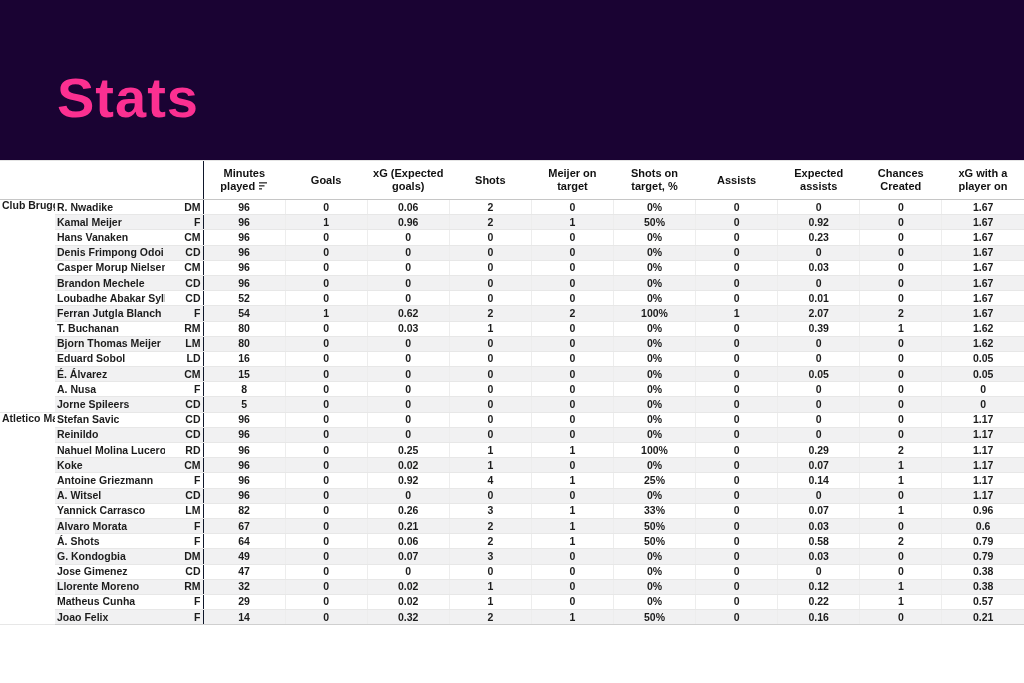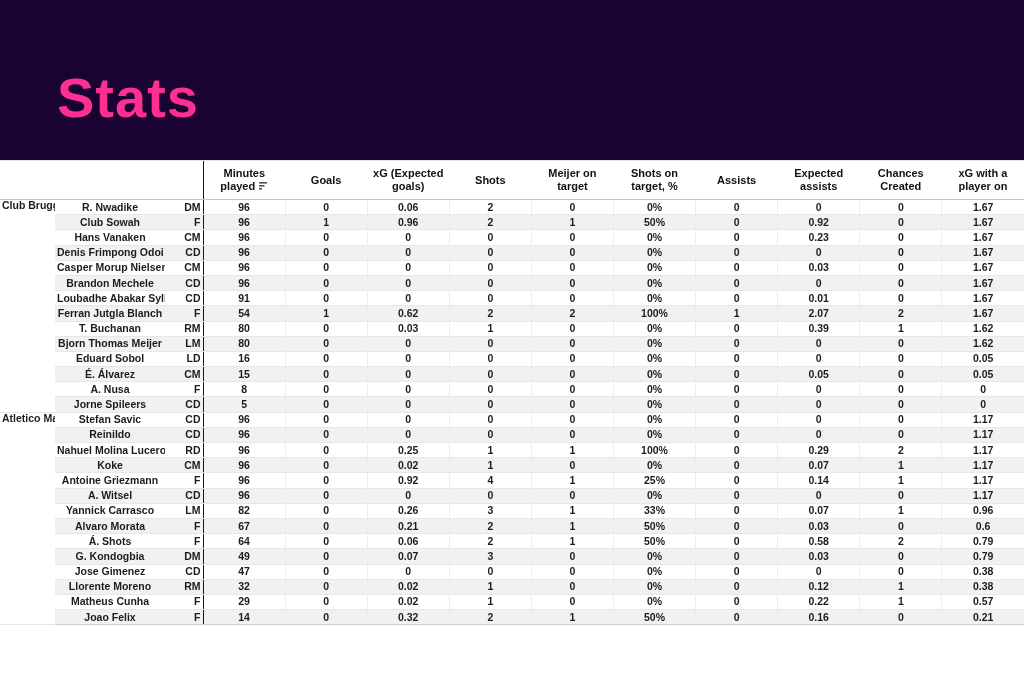--- a/index.html
+++ b/index.html
@@ -32,21 +32,21 @@
     background:#ffffff;
   }
   table.stats td{
     height:14.2px;padding:0 2px;line-height:1.05;
     border-bottom:1px solid #e7e7e7;
     white-space:nowrap;overflow:hidden;
   }
   td.num, col.c-num{text-align:center;}
   td.num{border-left:1px solid #ededed;}
   td.first-num, th.first-num{border-left:1px solid #0f172a;}
-  td.name-cell{padding-left:3px;text-align:center;}
+  td.name-cell{padding-left:3px;text-align:left;}
   td.pos-cell{text-align:right;padding-left:3px;}
   td.group-cell{
     vertical-align:top;text-align:left;
     padding:2px 2px 0 8px;line-height:1.2;
     background:#ffffff !important;
     border-bottom:1px solid #cfcfcf;
     white-space:normal;
   }
   tr.stripe td{background:#f1f1f2;}
   tr.group-start td{border-top:1px solid #cfcfcf;}
@@ -102,21 +102,21 @@
             <td class="num">0.06</td>
             <td class="num">2</td>
             <td class="num">0</td>
             <td class="num">0%</td>
             <td class="num">0</td>
             <td class="num">0</td>
             <td class="num">0</td>
             <td class="num">1.67</td>
           </tr>
           <tr class="stripe">
-            <td class="name-cell">Club Sowah</td>
+            <td class="name-cell">Kamal Meijer</td>
             <td class="pos-cell">F</td>
             <td class="num first-num">96</td>
             <td class="num">1</td>
             <td class="num">0.96</td>
             <td class="num">2</td>
             <td class="num">1</td>
             <td class="num">50%</td>
             <td class="num">0</td>
             <td class="num">0.92</td>
             <td class="num">0</td>
@@ -174,21 +174,21 @@
             <td class="num">0</td>
             <td class="num">0%</td>
             <td class="num">0</td>
             <td class="num">0</td>
             <td class="num">0</td>
             <td class="num">1.67</td>
           </tr>
           <tr>
             <td class="name-cell">Loubadhe Abakar Sylla</td>
             <td class="pos-cell">CD</td>
-            <td class="num first-num">91</td>
+            <td class="num first-num">52</td>
             <td class="num">0</td>
             <td class="num">0</td>
             <td class="num">0</td>
             <td class="num">0</td>
             <td class="num">0%</td>
             <td class="num">0</td>
             <td class="num">0.01</td>
             <td class="num">0</td>
             <td class="num">1.67</td>
           </tr>

